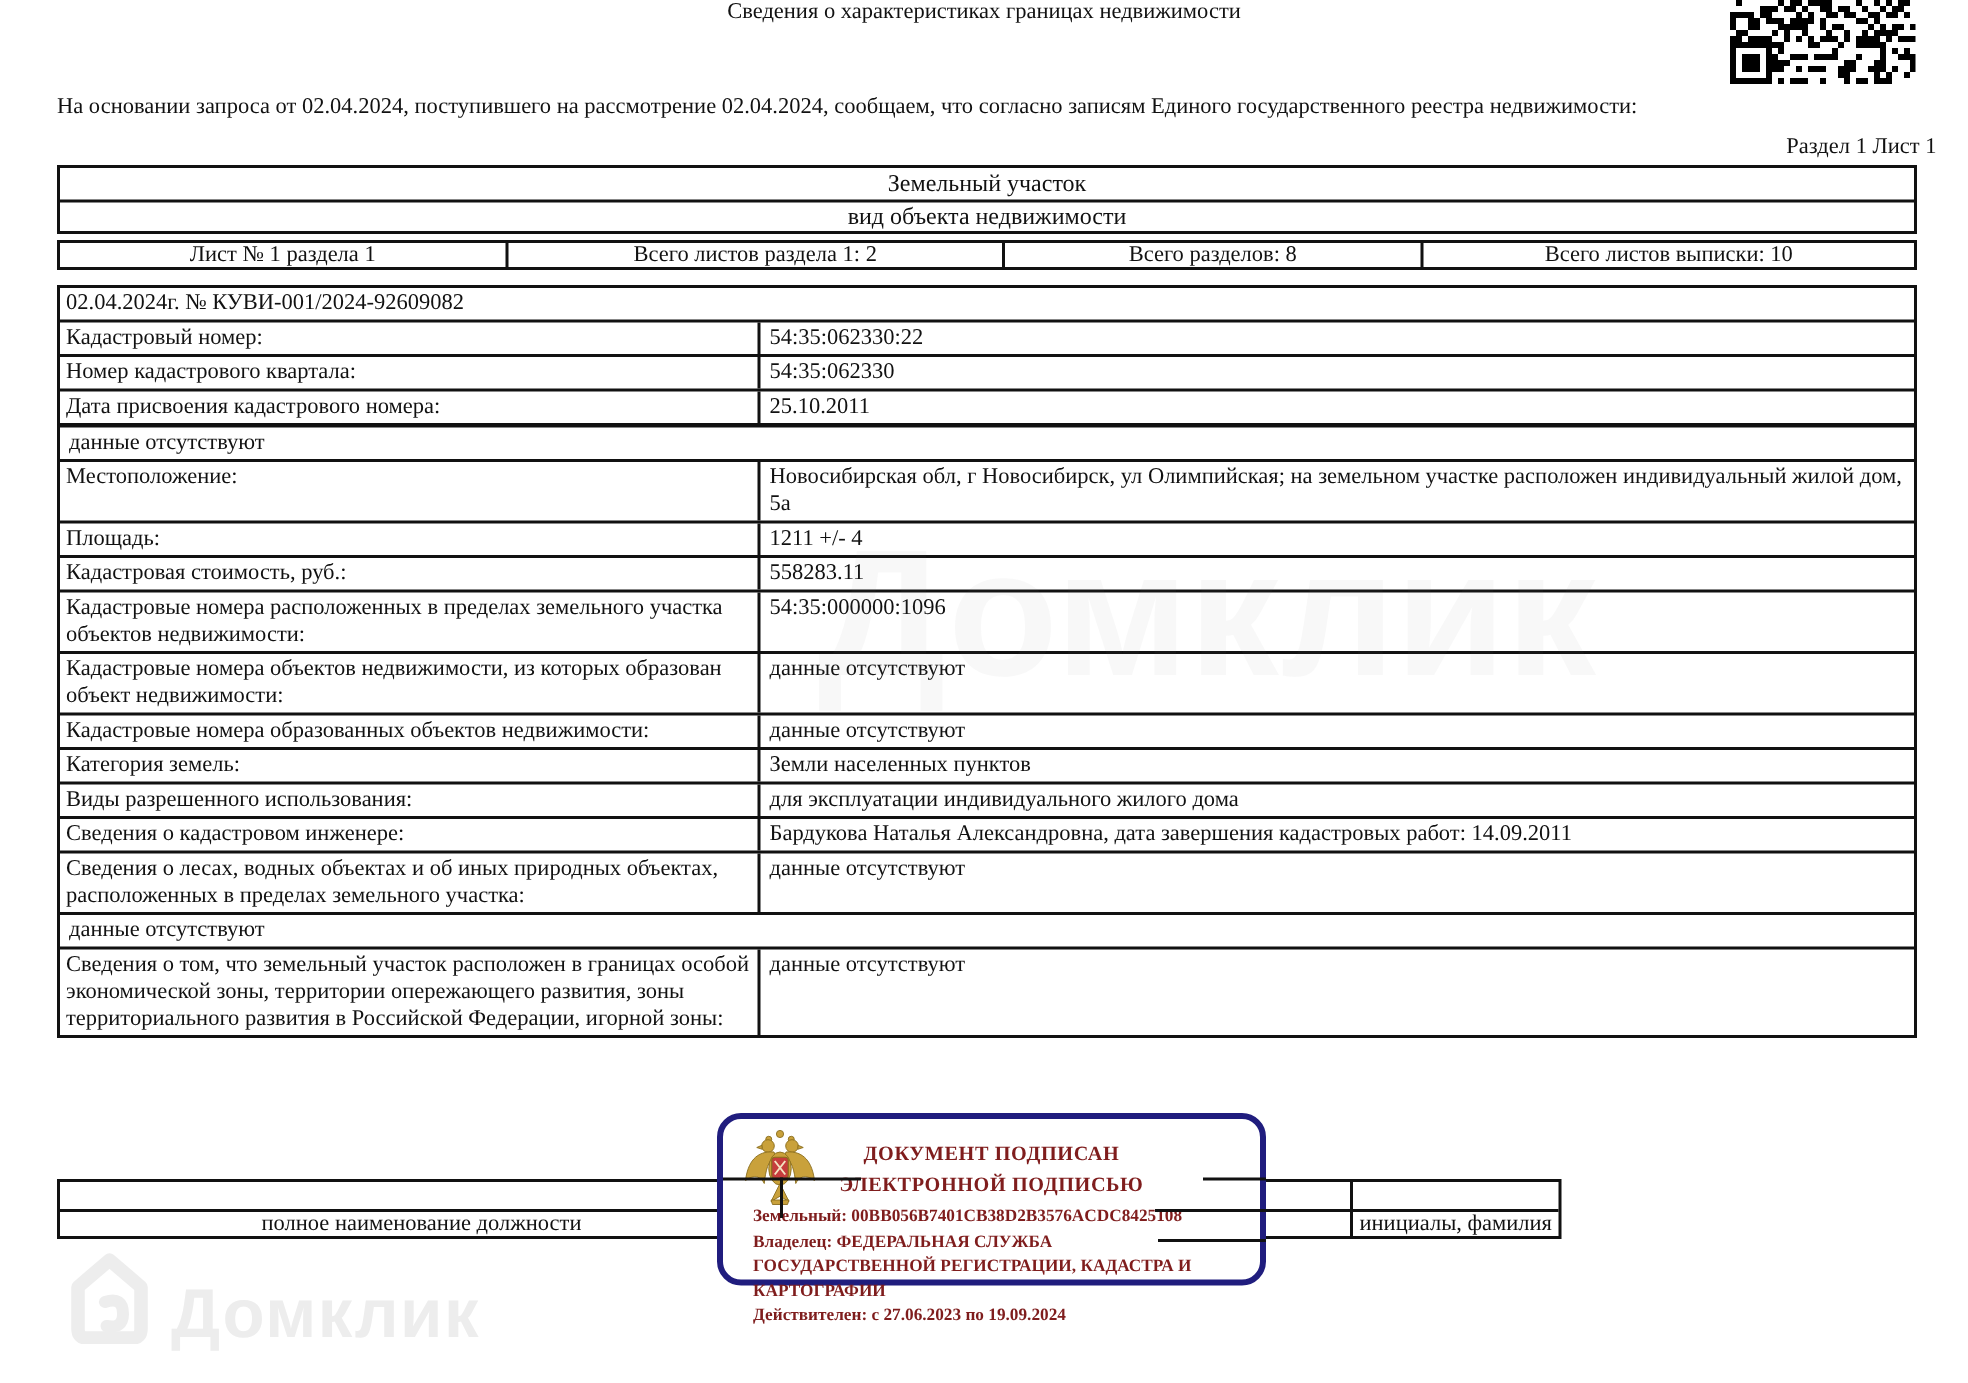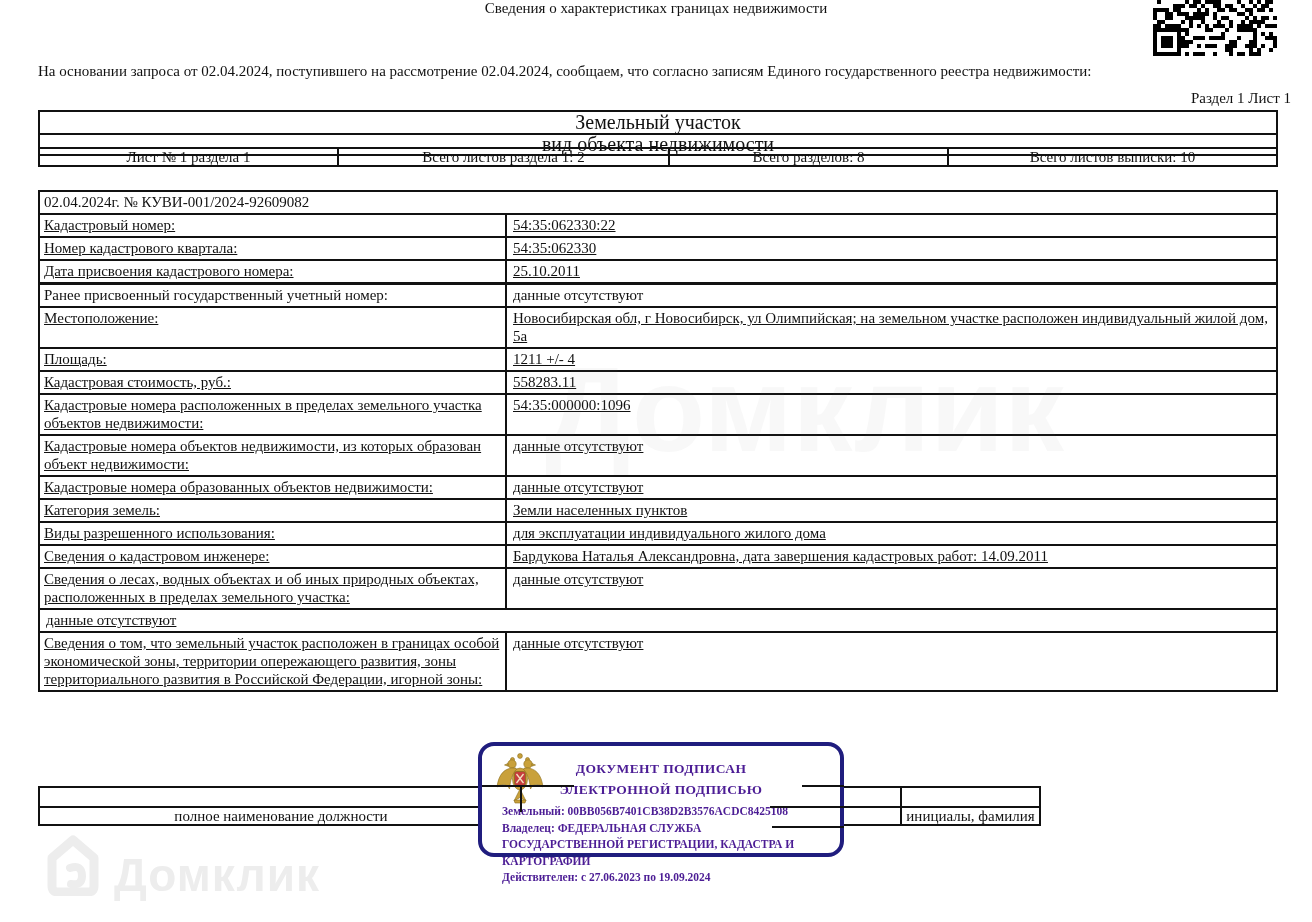--- a/index.html
+++ b/index.html
@@ -8,45 +8,45 @@
 
   .abs { position:absolute; }
 
   
   .doc-title { left:0; top:38; width:1312px; text-align:center; font-size:15px; }
   .intro     { left:38px; top:63px; width:1240px; font-size:15px; }
   .section-line { left:51px; top:90px; width:1240px; text-align:right; font-size:15px; }
 
   
   .btable { left:38px; width:1240px; border:2px solid #111; background:transparent; }
-  .crow { display:flex; align-items:center; justify-content:center; height:21px; font-size:20px; }
+  .crow { display:flex; align-items:center; justify-content:center; height:21px; font-size:16px; }
   .crow + .crow { border-top:2px solid #111; }
 
   .cols4 { display:flex; height:20px; }
   .cols4 > div { display:flex; align-items:center; justify-content:center; font-size:15px; }
   .cols4 > div + div { border-left:2px solid #111; }
 
   .kv-table { }
   .kv-row { display:flex; }
-  .kv-row + .kv-row { border-top:2px solid #111;text-decoration:underline; }
+  .kv-row + .kv-row { border-top:2px solid #111; }
   .kv-label { width:467px; border-right:2px solid #111; padding:1px 3px 2px 4px; line-height:18px; min-height:21px; }
   .kv-value { flex:1; padding:1px 8px 2px 6px; line-height:18px; min-height:21px; }
   .full-row { padding:1px 4px 2px 4px; line-height:18px; height:21px; }
 
   
   .sig-table { left:38px; top:786px; width:1003px; border:2px solid #111; }
   .sig-row { display:flex; height:18px; }
   .sig-row + .sig-row { border-top:2px solid #111; }
   .sig-c1 { width:482px; display:flex; align-items:center; justify-content:center; }
   .sig-c2 { width:343px; border-left:2px solid #111; }
   .sig-c3 { flex:1; border-left:2px solid #111; display:flex; align-items:center; justify-content:center;margin-left:35px; }
 
   
   .stamp { left:478px; top:742px; width:366px; height:115px; background:#fff;
-           border:4px solid #201d7e; border-radius:16px; z-index:20; color:#4c1d95; }
+           border:4px solid #201d7e; border-radius:16px; z-index:20; color:#7f1d1d; }
   .stamp-title { margin-top:12px; text-align:center; font-size:13.5px; line-height:21px;
                  font-weight:600; letter-spacing:.4px; }
   .stamp-info { margin:3px 14px 0 20px; font-size:11.5px; line-height:16.5px; font-weight:600; }
   .stamp-emblem { position:absolute; left:12px; top:5px; width:52px; height:54px; }
 
   
   .leak { background:#111; z-index:30; }
 
   
   .qr { left:1153px; top:0; width:124px; height:56px; z-index:5; }
@@ -246,21 +246,21 @@
       <rect x="4" y="32" width="20" height="20" fill="#fff"></rect>
       <rect x="8" y="36" width="12" height="12" fill="#000"></rect>
     </svg>
 </div>
 
 <div class="abs btable" style="top:110px">
   <div class="crow">Земельный участок</div>
   <div class="crow">вид объекта недвижимости</div>
 </div>
 
-<div class="abs btable cols4" style="top:147px">
+<div class="abs btable cols4" style="top:160px">
   <div style="width:297px">Лист № 1 раздела 1</div>
   <div style="width:331px">Всего листов раздела 1: 2</div>
   <div style="width:279px">Всего разделов: 8</div>
   <div style="flex:1">Всего листов выписки: 10</div>
 </div>
 
 <div class="abs btable kv-table" style="top:190px">
   <div class="kv-row">
     <div class="full-row" style="width:100%">02.04.2024г. № КУВИ-001/2024-92609082</div>
   </div>
@@ -273,21 +273,20 @@
     <div class="kv-value">54:35:062330</div>
   </div>
   <div class="kv-row">
     <div class="kv-label">Дата присвоения кадастрового номера:</div>
     <div class="kv-value">25.10.2011</div>
   </div>
 </div>
 
 <div class="abs btable kv-table" style="top:283px">
   <div class="kv-row">
-    <div class="kv-label">Ранее присвоенный государственный учетный номер:</div>
     <div class="kv-value">данные отсутствуют</div>
   </div>
   <div class="kv-row">
     <div class="kv-label">Местоположение:</div>
     <div class="kv-value">Новосибирская обл, г Новосибирск, ул Олимпийская; на земельном участке расположен индивидуальный жилой дом, 5а</div>
   </div>
   <div class="kv-row">
     <div class="kv-label">Площадь:</div>
     <div class="kv-value">1211 +/- 4</div>
   </div>

